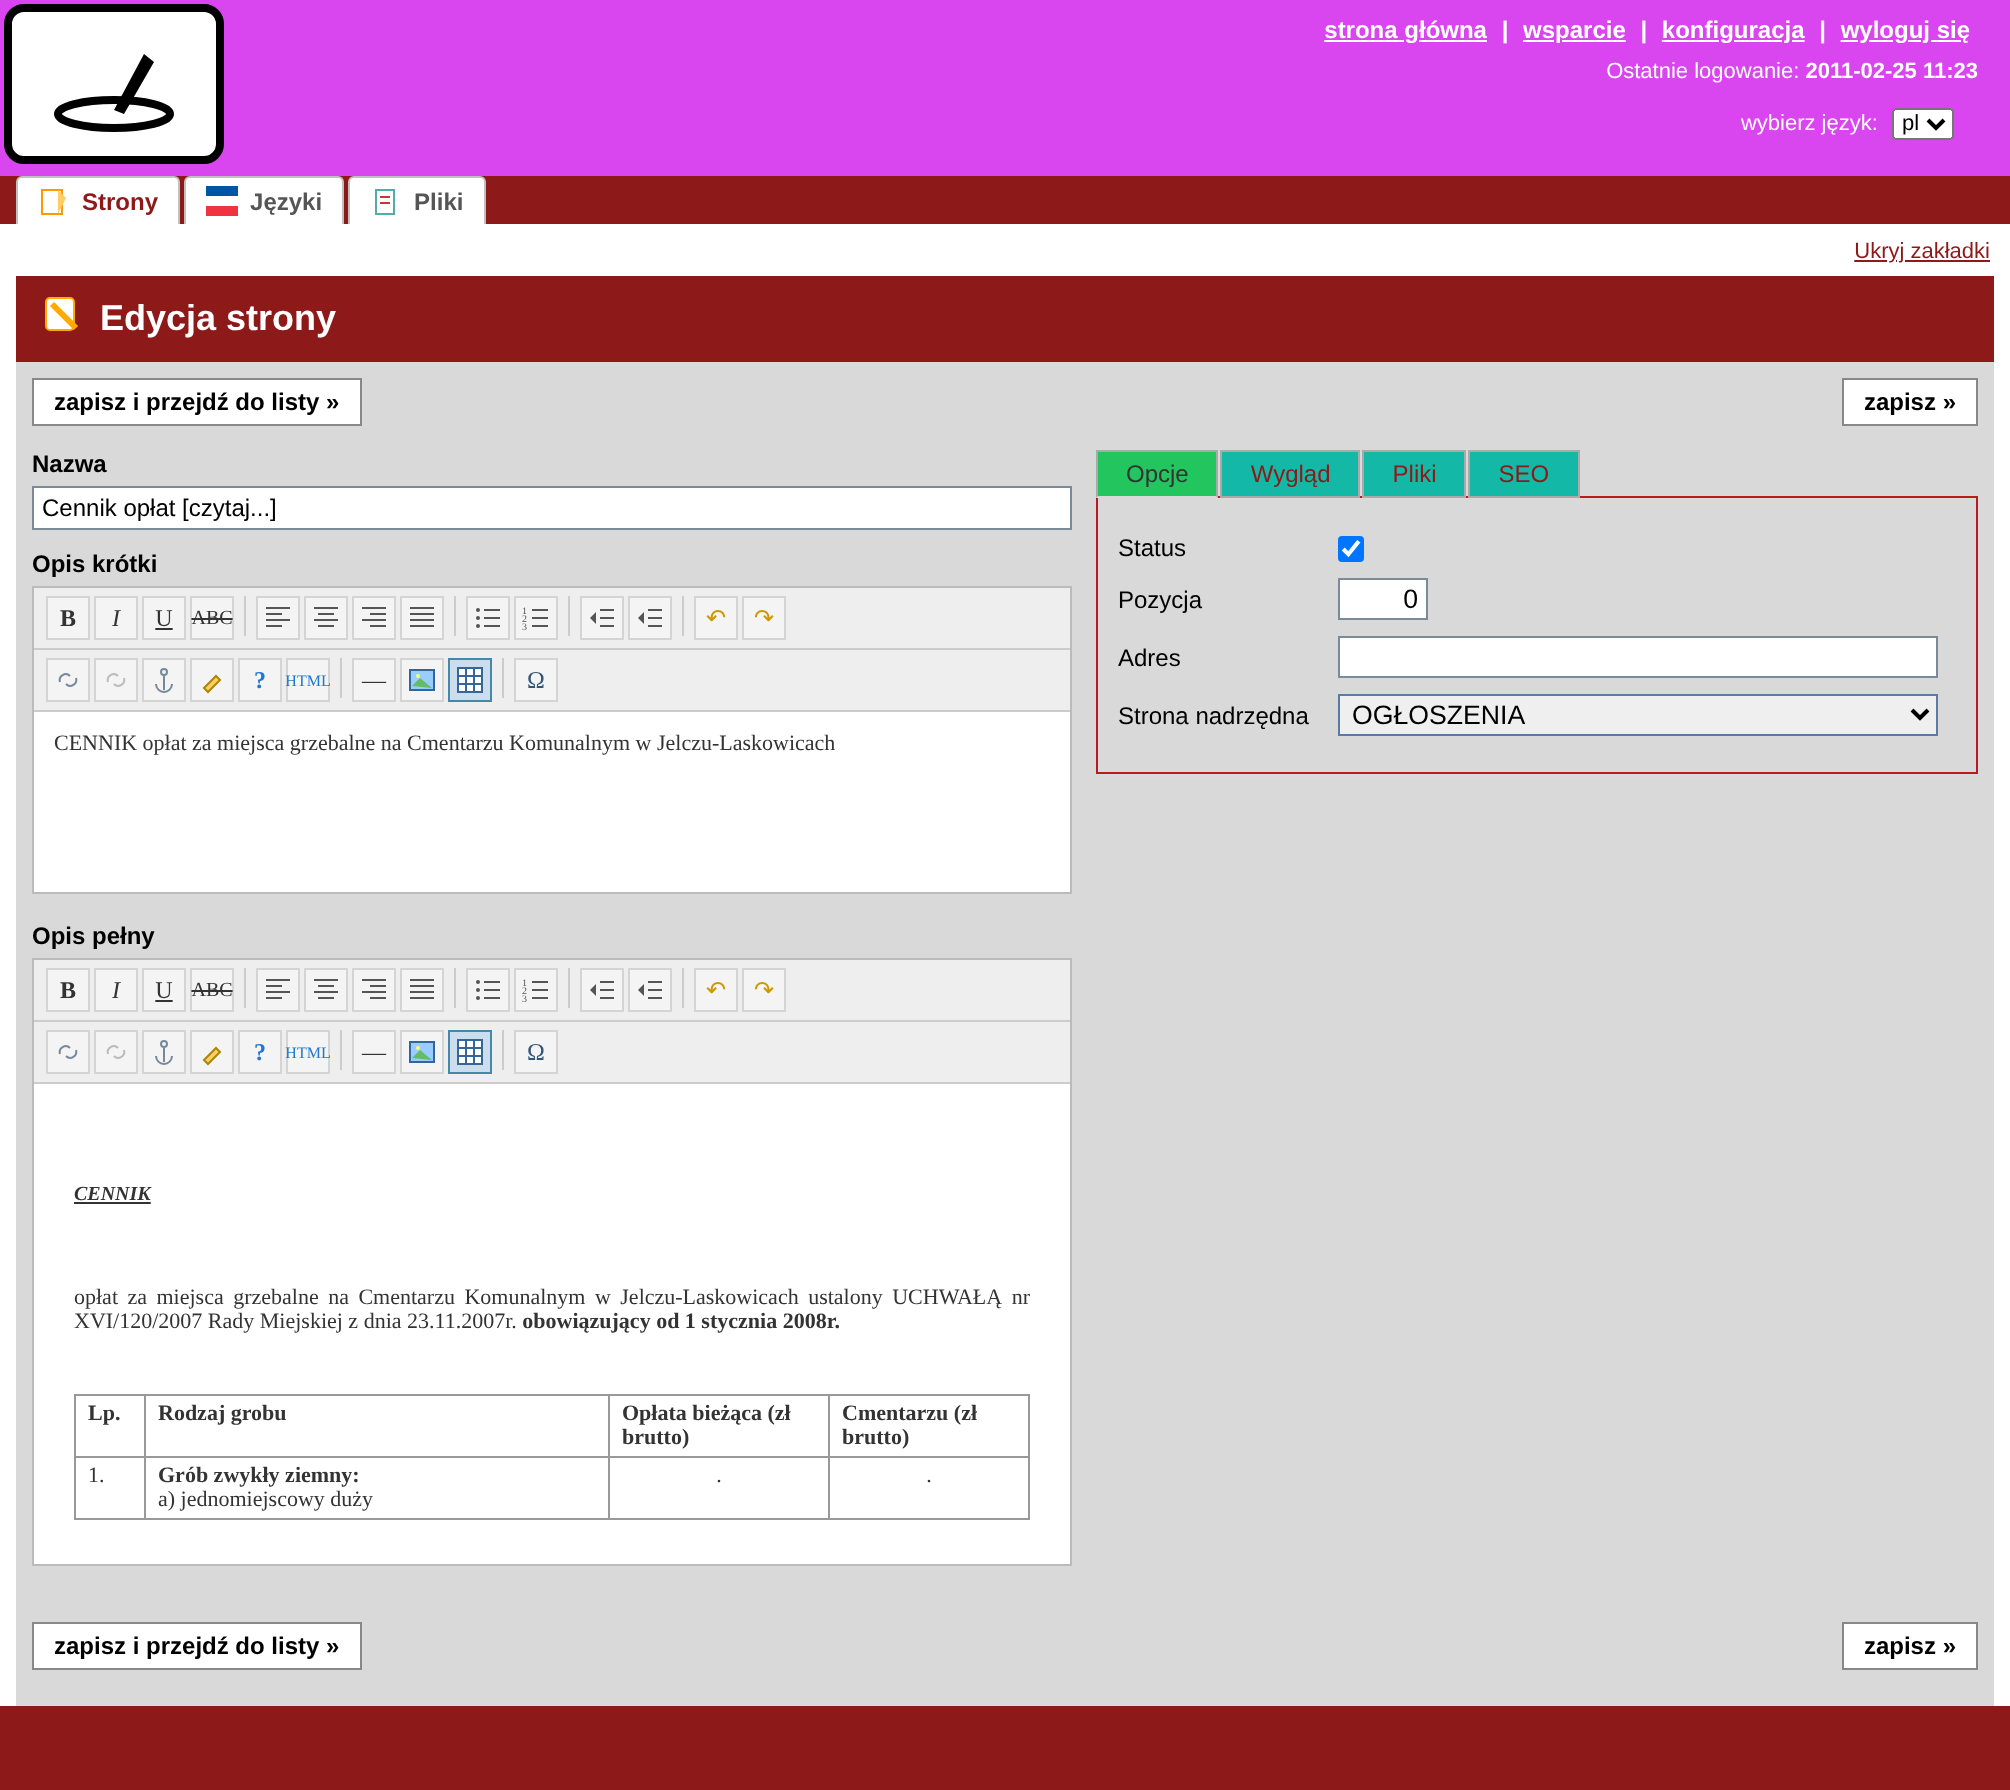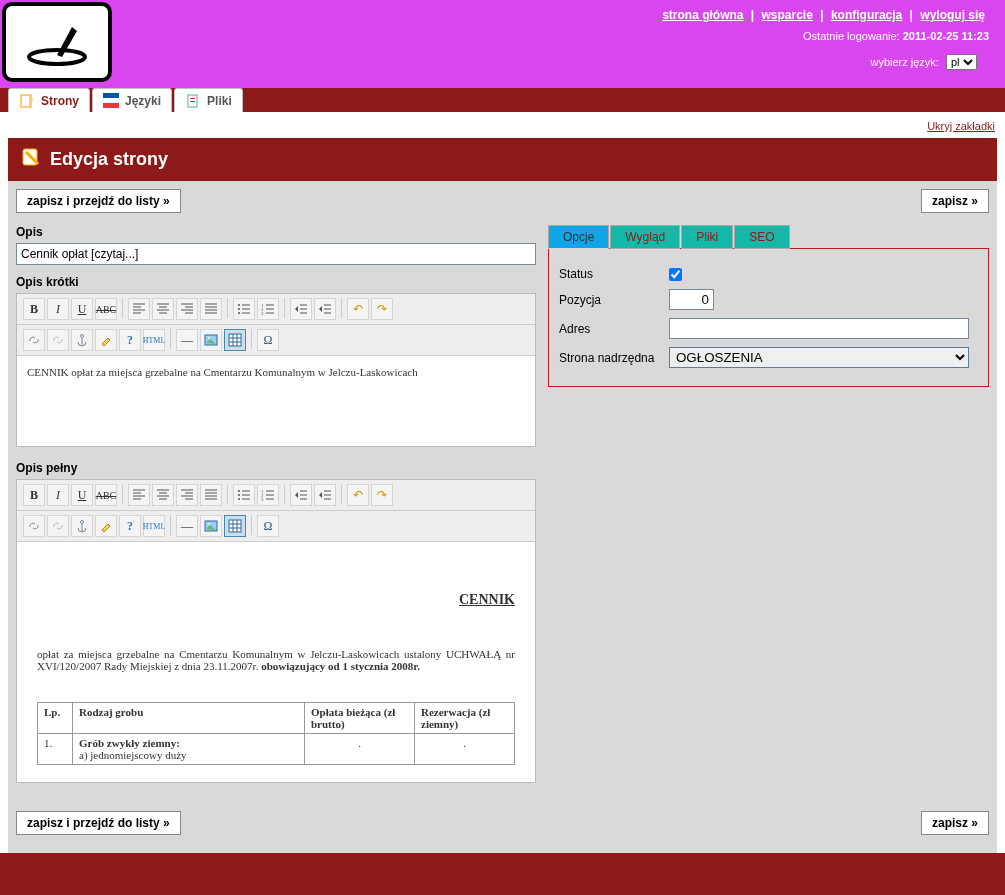--- a/index.html
+++ b/index.html
@@ -30,28 +30,28 @@
 .lbl { font-weight:bold; margin: 4px 0; font-size: 12px;}
 .txtinput { width:100%; border:1px solid #7a8a99; background:#fff; font-size:12px; padding:3px 4px; }
 .editor { margin-top:4px; border:1px solid #bbb; background:#eee; }
 .toolbar { padding:4px 6px; display:flex; flex-wrap:wrap; gap:2px; border-bottom:1px solid #ccc;}
 .tb-btn { width:22px; height:22px; border:1px solid #d4d4d4; background:#f4f4f4; display:inline-flex;align-items:center;justify-content:center;font-size:12px;font-family:Verdana;color:#333;cursor:pointer;}
 .tb-btn svg { width:14px; height:14px; }
 .tb-sep { width:1px; height:20px; background:#ccc; margin:0 3px;}
 .ed-content { background:#fff; padding: 10px; font-family:Verdana; font-size:11px; color:#333; min-height:90px;}
 .ed-full { height: 240px; overflow-y:scroll; position:relative;}
 .ed-full-inner{ padding: 10px;}
-.ed-full .ctitle { font-size:14px; font-weight:bold; text-align:right; text-decoration:underline; margin:30px 0 40px;}
+.ed-full .ctitle { font-size:10px; font-weight:bold; text-align:left; text-decoration:underline; margin:30px 0 40px;font-style:italic;}
 .ed-full .just{ text-align:justify; margin-bottom:30px;}
 .tbl { width:100%; border-collapse:collapse; font-size:11px;}
 .tbl th, .tbl td { border:1px solid #999; padding:3px 6px; text-align:left; vertical-align:top;}
 .opt-tabs{ margin: 4px 0 0 0;}
 .opt-tabs-head { display:flex; gap:1px; position:relative; z-index:2;}
 .opt-tab { border:1px solid #aaa; border-bottom:1px solid #aaa; padding:4px 14px; font-size:12px; color:#8d1919; cursor:pointer; background:#14b8a6;}
-.opt-tab.active { background:#0ea5e9; color:#333; border-bottom:1px solid #d9d9d9; }
+.opt-tab.active { background:#22c55e; color:#333; border-bottom:1px solid #d9d9d9; }
 .opt-body { border:1px solid #b91c1c; margin-top:-1px; padding:10px; position:relative; z-index:1;}
 .frow { display:flex; align-items:center; margin:8px 0; font-size:12px;}
 .frow label { width:110px;}
 .frow input[type=text] { border:1px solid #7a8a99; padding:2px 4px;}
 .frow select { border:1px solid #5b7aa5; padding:1px 2px;}
 .footer-bar{background:#8d1919;height:16px;}
 </style>
 </head>
 <body>
 
@@ -118,21 +118,21 @@
       <span>Edycja strony</span>
     </div>
 
     <div class="btnbar">
       <button class="btn">zapisz i przejdź do listy »</button>
       <button class="btn">zapisz »</button>
     </div>
 
     <div class="cols">
       <div class="left">
-        <div class="lbl">Opis</div>
+        <div class="lbl">Nazwa</div>
         <input class="txtinput" value="Cennik opłat [czytaj...]" style="">
 
         <div class="lbl" style="margin-top:10px">Opis krótki</div>
         <div class="editor">
           <div class="toolbar">
             <span class="tb-btn" style="font-weight:bold">B</span>
             <span class="tb-btn" style="font-style:italic">I</span>
             <span class="tb-btn" style="text-decoration:underline">U</span>
             <span class="tb-btn" style="text-decoration:line-through;font-size:10px">ABC</span>
             <span class="tb-sep"></span>
@@ -353,21 +353,21 @@
               <div class="just">
                 <span>opłat za miejsca grzebalne na Cmentarzu Komunalnym w Jelczu-Laskowicach ustalony UCHWAŁĄ nr XVI/120/2007 Rady Miejskiej z dnia 23.11.2007r.</span>
                 <b>obowiązujący od 1 stycznia 2008r.</b>
               </div>
               <table class="tbl">
                 <tbody>
                     <tr>
                   <th style="width:35px">Lp.</th>
                   <th>Rodzaj grobu</th>
                   <th style="width:110px">Opłata bieżąca (zł brutto)</th>
-                  <th style="width:100px">Rezerwacja (zł ziemny)</th>
+                  <th style="width:100px">Cmentarzu (zł brutto)</th>
                 </tr>
                 <tr>
                   <td>1.</td>
                   <td><b>Grób zwykły ziemny:</b><br><span>a) jednomiejscowy duży</span></td>
                   <td style="text-align:center">.</td>
                   <td style="text-align:center">.</td>
                 </tr>
               </tbody>
                 </table>
             </div>

